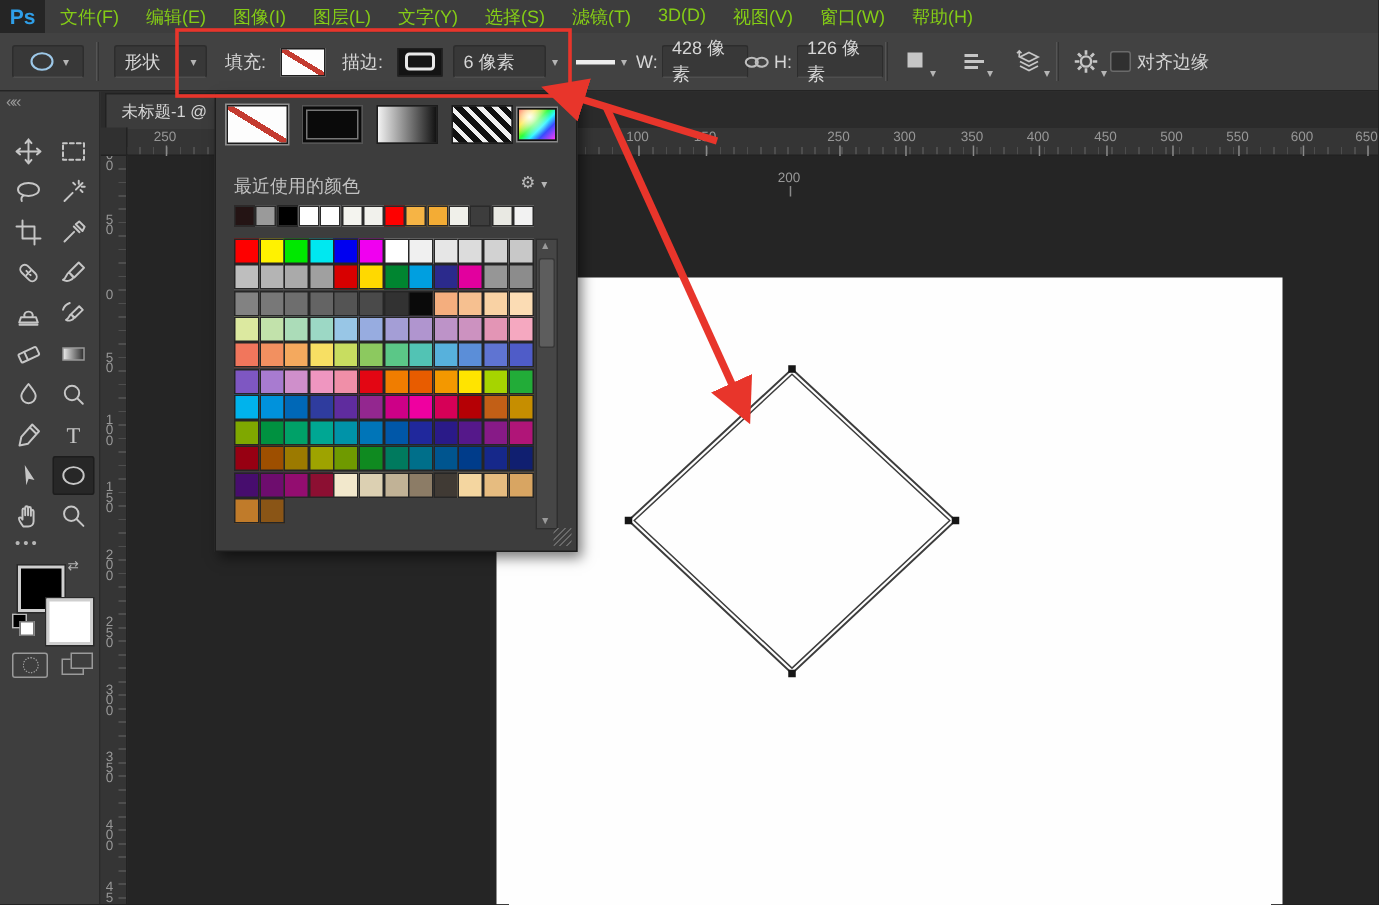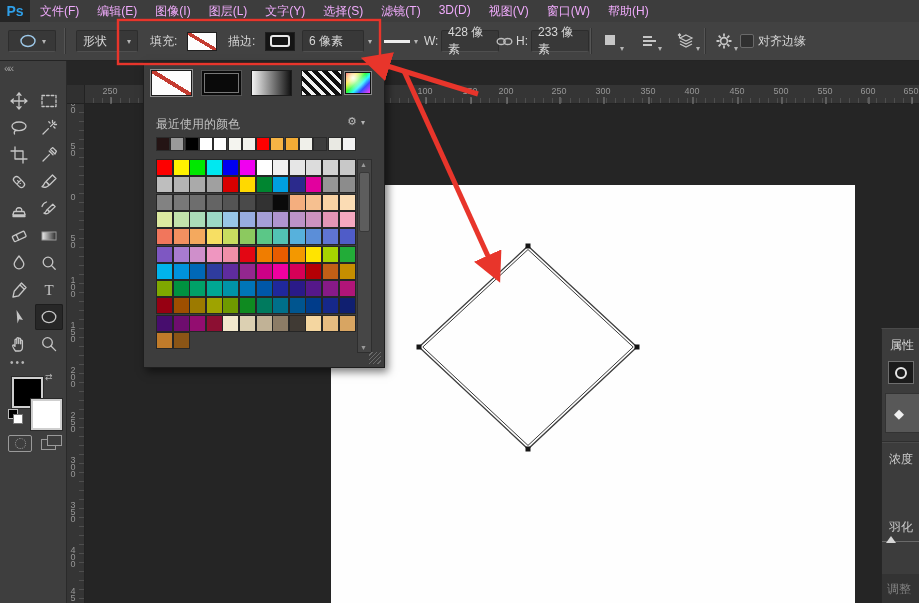--- a/index.html
+++ b/index.html
@@ -5,21 +5,21 @@
   html,body{margin:0;padding:0;background:#1e1e1e;}
   #stage{position:relative;width:919px;height:603px;overflow:hidden;background:#262626;
          font-family:"Liberation Sans","DejaVu Sans",sans-serif;color:#c8c8c8;font-size:12px;
          -webkit-user-select:none;user-select:none;}
   .abs{position:absolute;}
   
   .menubar{left:0;top:0;width:919px;height:22px;background:#3d3d3d;border-bottom:1px solid #2a2a2a;
            display:flex;align-items:center;z-index:10;}
   .pslogo{width:30px;height:22px;background:#252525;color:#2f9fe8;font-weight:bold;font-size:14px;
           display:flex;align-items:center;justify-content:center;margin-right:10px;}
-  .menuitems{display:flex;gap:18px;color:#f0abfc;font-size:12px;}
+  .menuitems{display:flex;gap:18px;color:#84cc16;font-size:12px;}
   .menuitems div{cursor:default;white-space:nowrap;}
   
   .optionsbar{left:0;top:22px;width:919px;height:38px;background:#424242;border-bottom:1px solid #242424;z-index:10;}
   .ob{position:absolute;top:0;height:38px;display:flex;align-items:center;}
   .recessed{background:#383838;border:1px solid #2d2d2d;border-bottom-color:#4f4f4f;border-radius:2px;
             height:20px;display:flex;align-items:center;padding:0 6px;color:#d6d6d6;}
   .chev{font-size:8px;color:#b5b5b5;margin-left:4px;}
   .vsep{position:absolute;top:6px;width:1px;height:26px;background:#555;border-right:1px solid #333;}
   .swatchbox{width:30px;height:19px;border:1px solid #1f1f1f;box-sizing:border-box;}
   .nofill{background:
@@ -170,21 +170,21 @@
     </div>
     <div class="ob" style="left:496px;">
       <svg class="icon" width="17" height="11" viewBox="0 0 17 11">
         <ellipse cx="5.2" cy="5.5" rx="4" ry="3" fill="none" stroke="#bdbdbd" stroke-width="1.4"></ellipse>
         <ellipse cx="11.8" cy="5.5" rx="4" ry="3" fill="none" stroke="#bdbdbd" stroke-width="1.4"></ellipse>
         </svg>
     </div>
     <div class="ob" style="left:516px;color:#d6d6d6;">H:</div>
     <div class="ob" style="left:531px;">
       <div class="recessed" style="width:44px;">
-        <span>233 像素</span>
+        <span>126 像素</span>
       </div>
     </div>
     <div class="vsep" style="left:590px;"></div>
     <div class="ob" style="left:602px;">
       <svg class="icon" width="18" height="18" viewBox="0 0 18 18">
         <rect x="3" y="3" width="10" height="10" fill="#c6c6c6"></rect>
         </svg>
       <span class="chev" style="position:relative;top:7px;left:-4px;">▾</span>
     </div>
     <div class="ob" style="left:640px;">
@@ -347,27 +347,32 @@
     <div class="bgchip"></div>
     <div class="qmask">
         <i></i>
       </div>
     <div class="scrmode">
         <i class="r1"></i>
         <i class="r2"></i>
       </div>
   </div>
 
+  <div class="abs tabbar">
+    <div class="doctab">
+      <span>未标题-1 @</span>
+    </div>
+  </div>
 
   <div class="abs rulercorner"></div>
   <div class="abs rulertop" id="ruler-top">
       <div class="rtlabel" style="left: 44px;">250<i></i></div>
       <div class="rtlabel" style="left: 359px; text-align: right;">100<i></i></div>
       <div class="rtlabel" style="left: 404px;">150<i></i></div>
-      <div class="rtlabel" style="left: 440px;">200<i></i></div>
+      <div class="rtlabel" style="left: 460px; margin-top: 27px;">200<i></i></div>
       <div class="rtlabel" style="left: 493px;">250<i></i></div>
       <div class="rtlabel" style="left: 537px;">300<i></i></div>
       <div class="rtlabel" style="left: 582px;">350<i></i></div>
       <div class="rtlabel" style="left: 626px;">400<i></i></div>
       <div class="rtlabel" style="left: 671px;">450<i></i></div>
       <div class="rtlabel" style="left: 715px;">500<i></i></div>
       <div class="rtlabel" style="left: 759px;">550<i></i></div>
       <div class="rtlabel" style="left: 802px;">600<i></i></div>
       <div class="rtlabel" style="left: 845px;">650<i></i></div>
     </div>
@@ -390,37 +395,20 @@
   <div class="abs canvas"></div>
   <svg id="shapesvg" width="919" height="603">
       <polygon points="528,246 637,347 528,449 419,347" fill="none" stroke="#3d3d3d" stroke-width="1.3"></polygon>
       <polygon points="528,249.535 633.185,347 528,445.43 422.815,347" fill="none" stroke="#3d3d3d" stroke-width="1"></polygon>
       <rect x="525.5" y="243.5" width="5" height="5" fill="#161616"></rect>
       <rect x="634.5" y="344.5" width="5" height="5" fill="#161616"></rect>
       <rect x="525.5" y="446.5" width="5" height="5" fill="#161616"></rect>
       <rect x="416.5" y="344.5" width="5" height="5" fill="#161616"></rect>
     </svg>
 
-  <div class="abs rightpanel">
-    <div class="rp-title">属性</div>
-    <div class="rp-maskbtn">
-        <i></i>
-      </div>
-    <div class="rp-vecbtn">
-        <span>◆</span>
-      </div>
-    <div class="rp-div"></div>
-    <div class="rp-density">浓度</div>
-    <div class="rp-feather">羽化</div>
-    <div class="rp-slider"></div>
-    <div class="rp-thumb"></div>
-    <div class="rp-adjbar">
-      <div class="rp-adjust">调整</div>
-    </div>
-  </div>
 
   <div class="abs fillpanel">
     <div class="ftbtn ft-none" style="left:7px;"></div>
     <div class="ftbtn ft-solid" style="left:57px;"></div>
     <div class="ftbtn ft-grad" style="left:107px;"></div>
     <div class="ftbtn ft-pat" style="left:157px;"></div>
     <div class="ft-picker"></div>
     <div class="recentlabel">最近使用的颜色</div>
     <div class="gearmini">⚙<span class="chev">▾</span></div>
     <div class="chiprow" id="recent-row">

